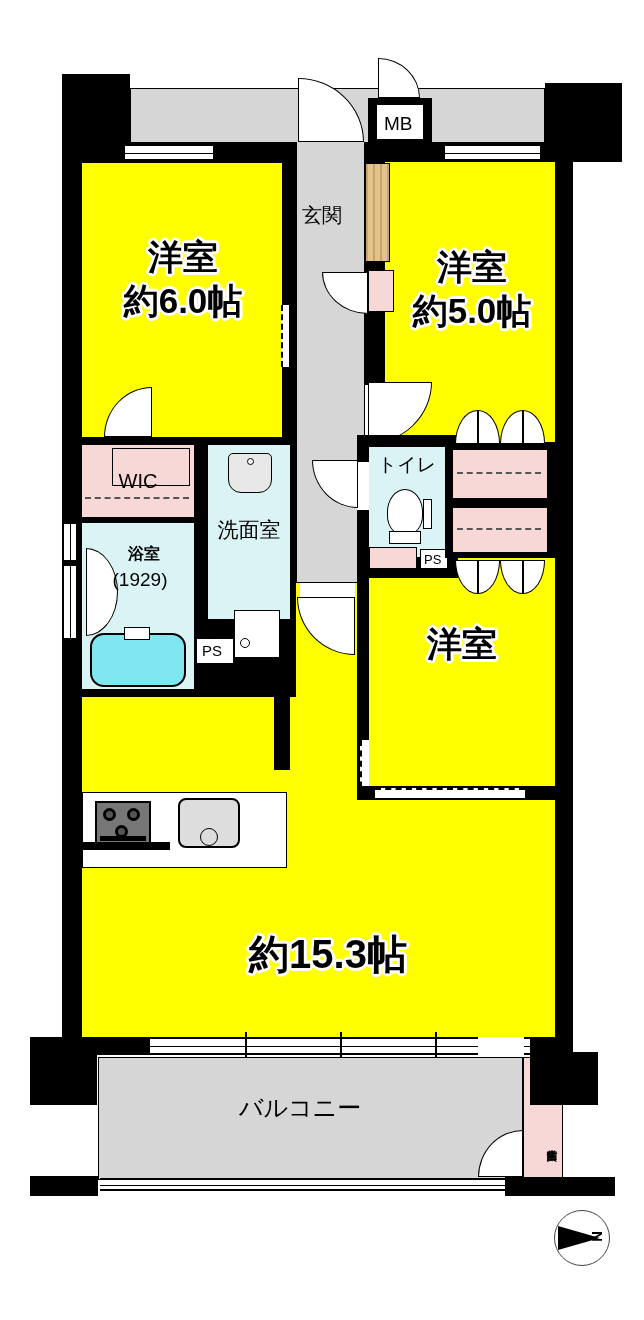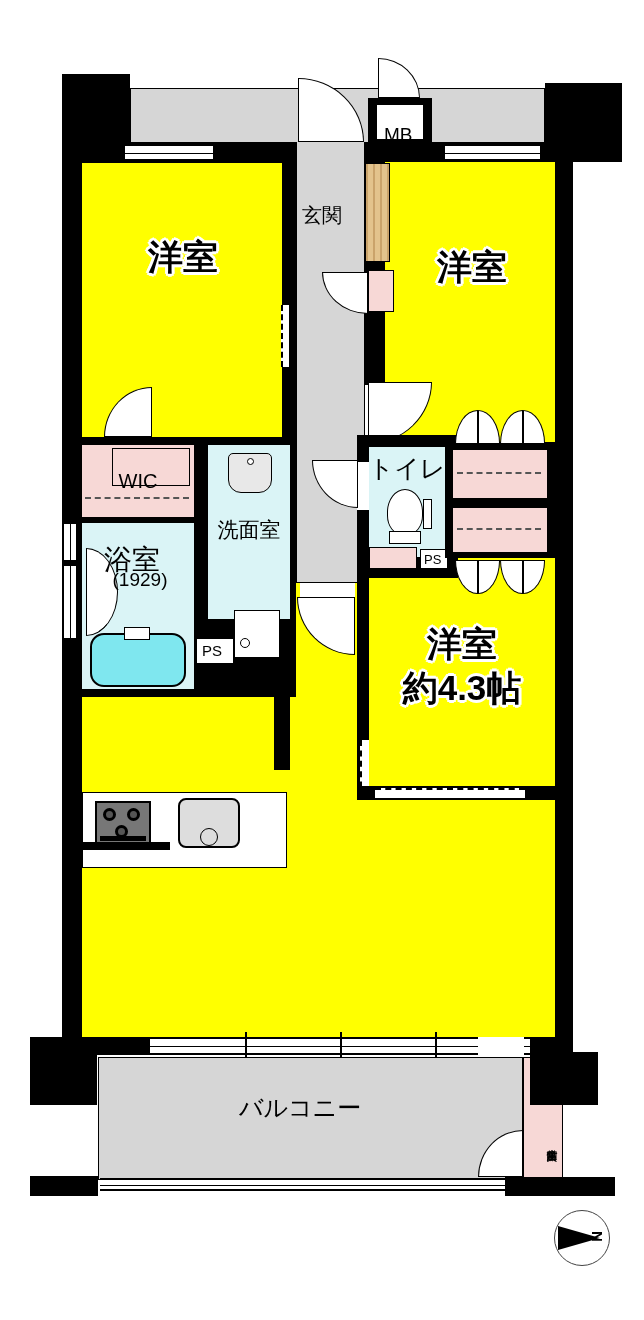--- a/index.html
+++ b/index.html
@@ -51,21 +51,21 @@
   <div class="wall" style="left:62px;top:142px;width:511px;height:913px;"></div>
 
   <div class="gray" style="left:130px;top:88px;width:415px;height:55px;"></div>
   <div class="wall" style="left:62px;top:74px;width:68px;height:89px;"></div>
   <div class="wall" style="left:545px;top:83px;width:77px;height:79px;"></div>
 
   <div class="arc arc-tr" style="left:298px;top:78px;width:66px;height:64px;"></div>
   <div class="arc arc-tr" style="left:378px;top:58px;width:42px;height:40px;"></div>
   <div class="wall" style="left:368px;top:98px;width:64px;height:47px;"></div>
   <div class="whitebox" style="left:376px;top:104px;width:48px;height:36px;">
-    <span class="slabel" style="left:7px;top:19px;font-size:19px;">MB</span>
+    <span class="slabel" style="left:7px;top:8px;font-size:19px;">MB</span>
   </div>
 
   <div class="window" style="left:125px;top:144px;width:88px;height:17px;"></div>
   <div class="window" style="left:445px;top:144px;width:95px;height:17px;"></div>
 
   <div class="yellow" style="left:82px;top:437px;width:473px;height:600px;"></div>
 
   <div class="yellow" style="left:82px;top:163px;width:200px;height:274px;"></div>
   <div class="yellow" style="left:385px;top:162px;width:170px;height:288px;"></div>
 
@@ -177,28 +177,30 @@
   <div class="vlabel" style="left:531px;top:1106px;width:28px;height:70px;font-size:11px;text-align:center;">防災備蓄倉庫</div>
 
   <div class="vwindow" style="left:62px;top:524px;width:16px;height:36px;"></div>
   <div class="vwindow" style="left:62px;top:566px;width:16px;height:72px;"></div>
 
   <div class="compass-circle" style="left:554px;top:1210px;"></div>
   <div class="compass-tri" style="left:558px;top:1226px;"></div>
   <span class="slabel" style="left:592px;top:1228px;font-size:15px;font-weight:bold;transform:rotate(90deg);">N</span>
 
   <div class="rlabel outlined" style="left:183px;top:238px;font-size:35px;">洋室</div>
+  <div class="rlabel outlined" style="left:183px;top:282px;font-size:35px;">約6.0帖</div>
 
   <div class="rlabel outlined" style="left:472px;top:248px;font-size:35px;">洋室</div>
+  <div class="rlabel outlined" style="left:472px;top:292px;font-size:35px;">約5.0帖</div>
 
   <div class="rlabel outlined" style="left:462px;top:625px;font-size:35px;">洋室</div>
-  <div class="rlabel outlined" style="left:462px;top:669px;font-size:35px;">約4.3帖</div>
-
+
+  <div class="rlabel outlined" style="left:328px;top:932px;font-size:40px;">約15.3帖</div>
 
   <div class="slabel" style="left:302px;top:202px;font-size:20px;">玄関</div>
   <div class="rlabel" style="left:138px;top:470px;font-size:20px;font-weight:normal;">WIC</div>
   <div class="rlabel" style="left:249px;top:518px;font-size:21px;font-weight:normal;">洗面室</div>
-  <div class="rlabel" style="left:132px;top:545px;font-size:28px;font-weight:normal;">浴室</div>
+  <div class="rlabel" style="left:144px;top:545px;font-size:16px;font-weight:bold;">浴室</div>
   <div class="rlabel" style="left:140px;top:570px;font-size:19px;font-weight:normal;">(1929)</div>
-  <div class="rlabel" style="left:407px;top:455px;font-size:25px;font-weight:normal;">トイレ</div>
+  <div class="rlabel" style="left:407px;top:455px;font-size:19px;font-weight:normal;">トイレ</div>
   <div class="rlabel" style="left:300px;top:1095px;font-size:24px;font-weight:normal;">バルコニー</div>
 
 </div>
 
 </body></html>

